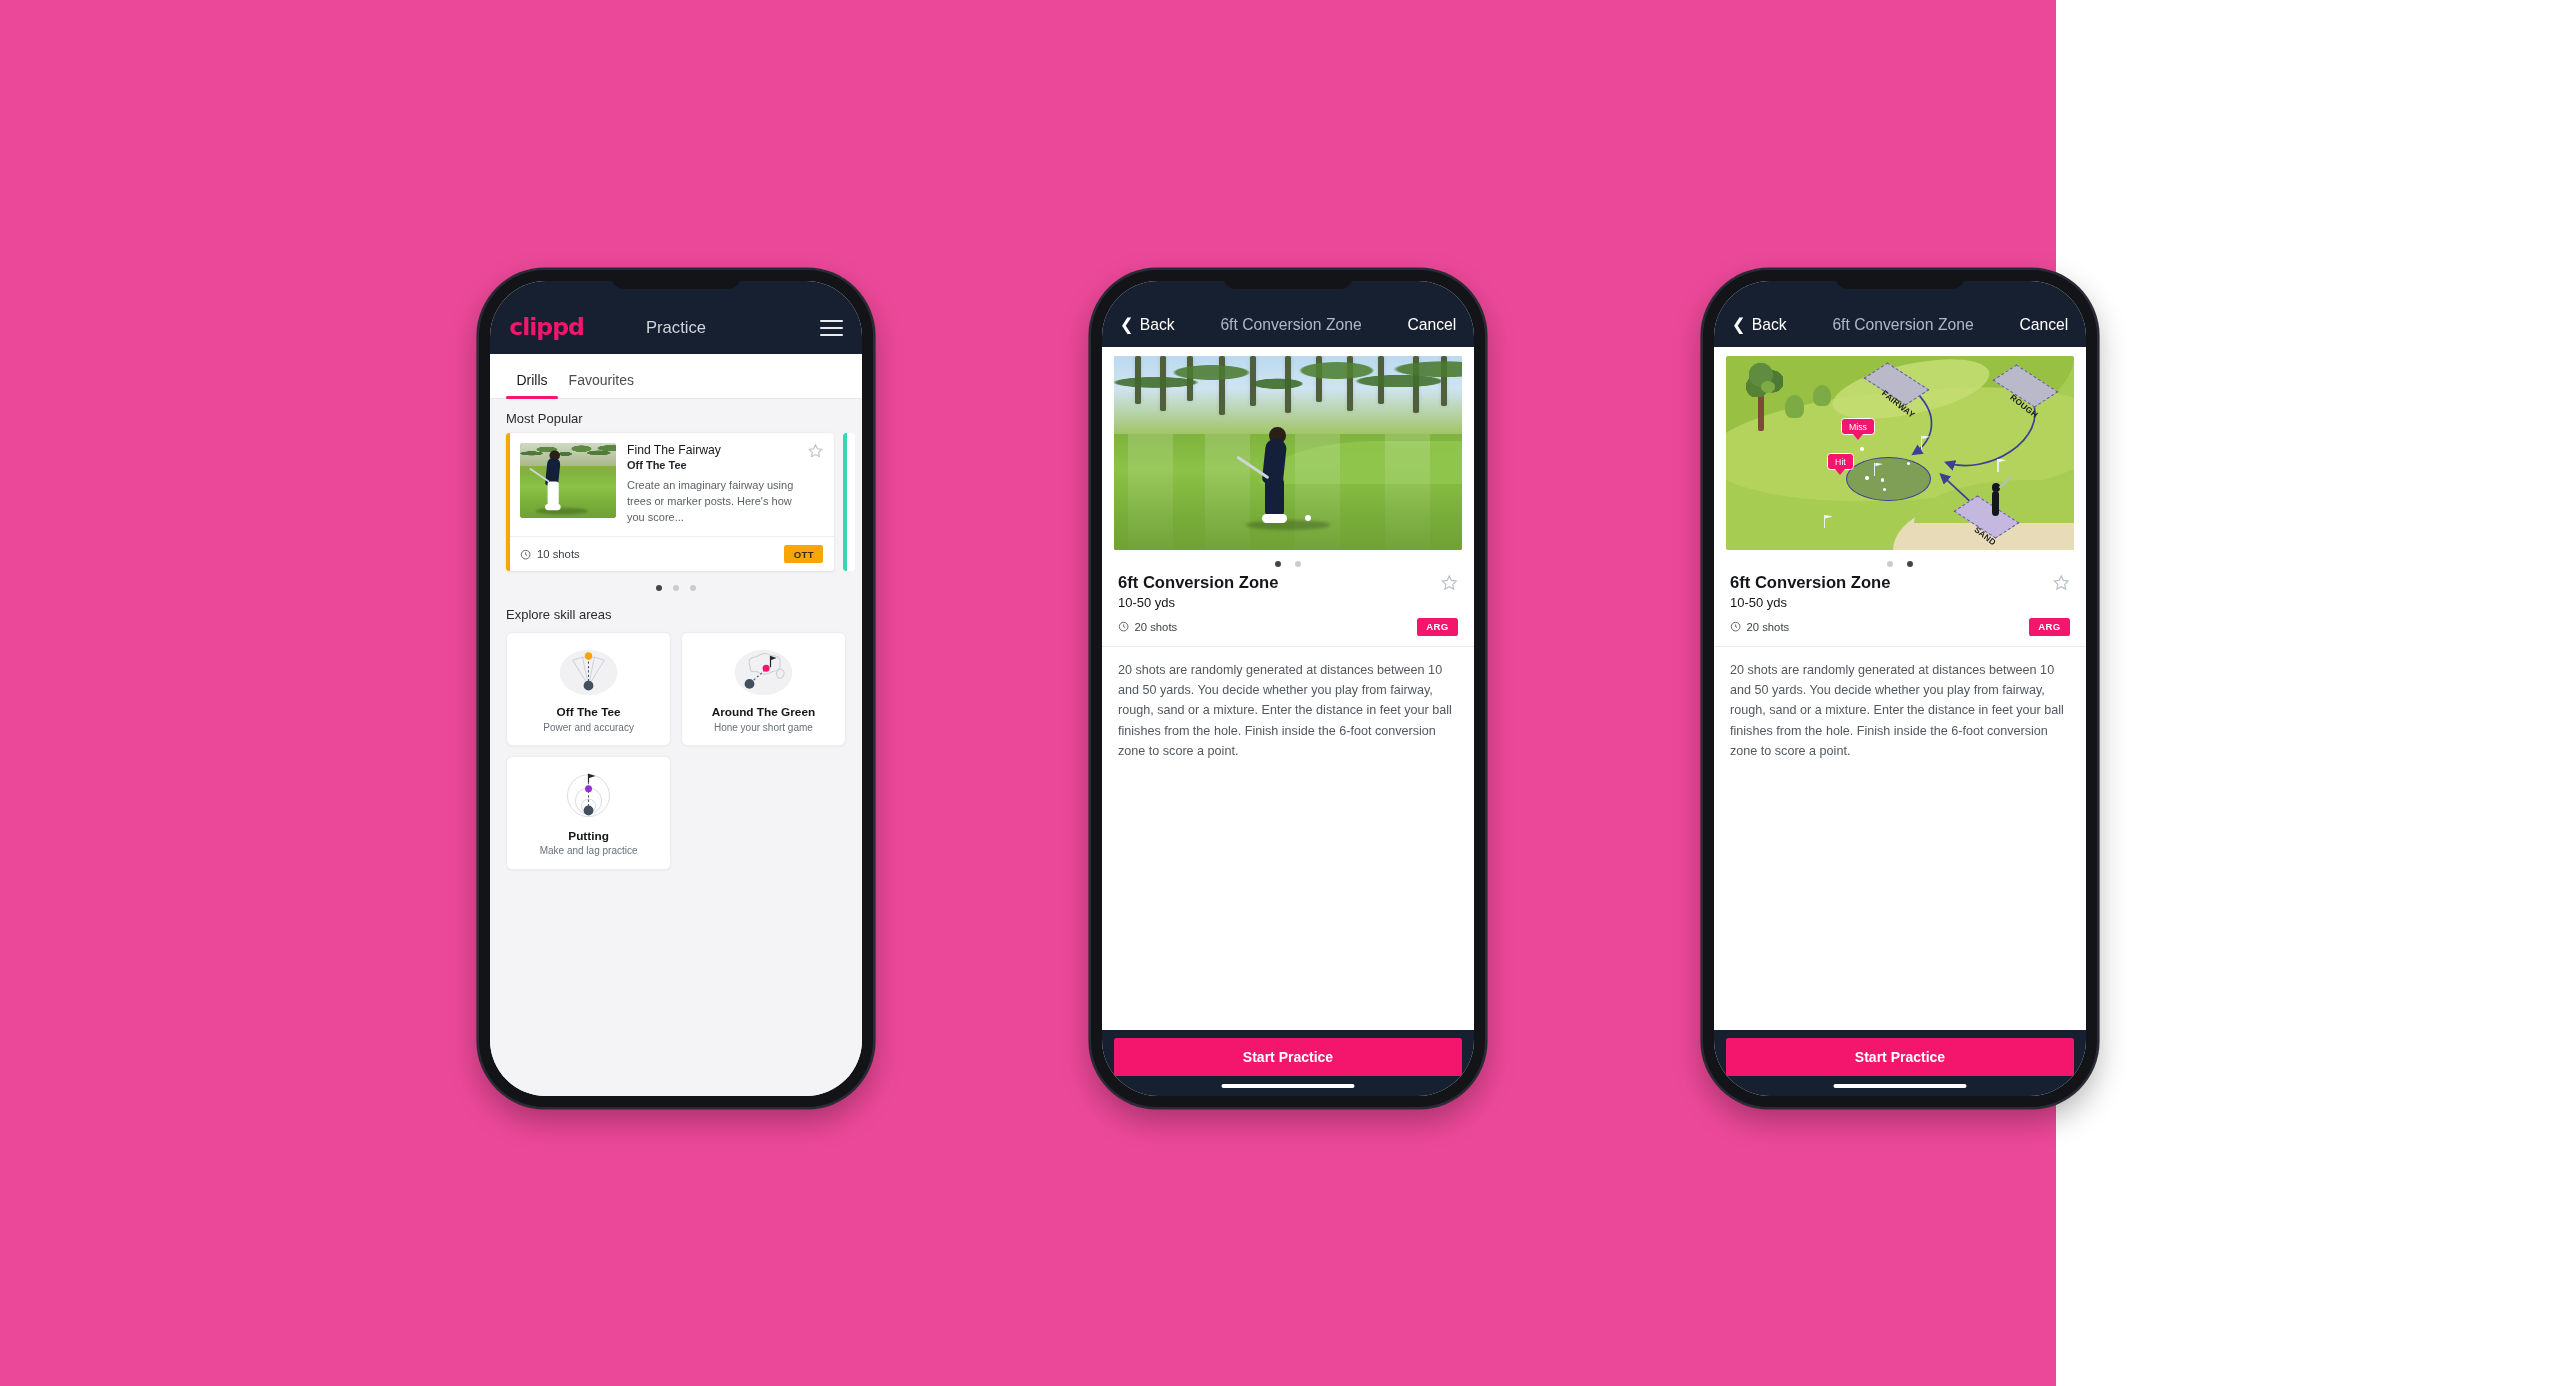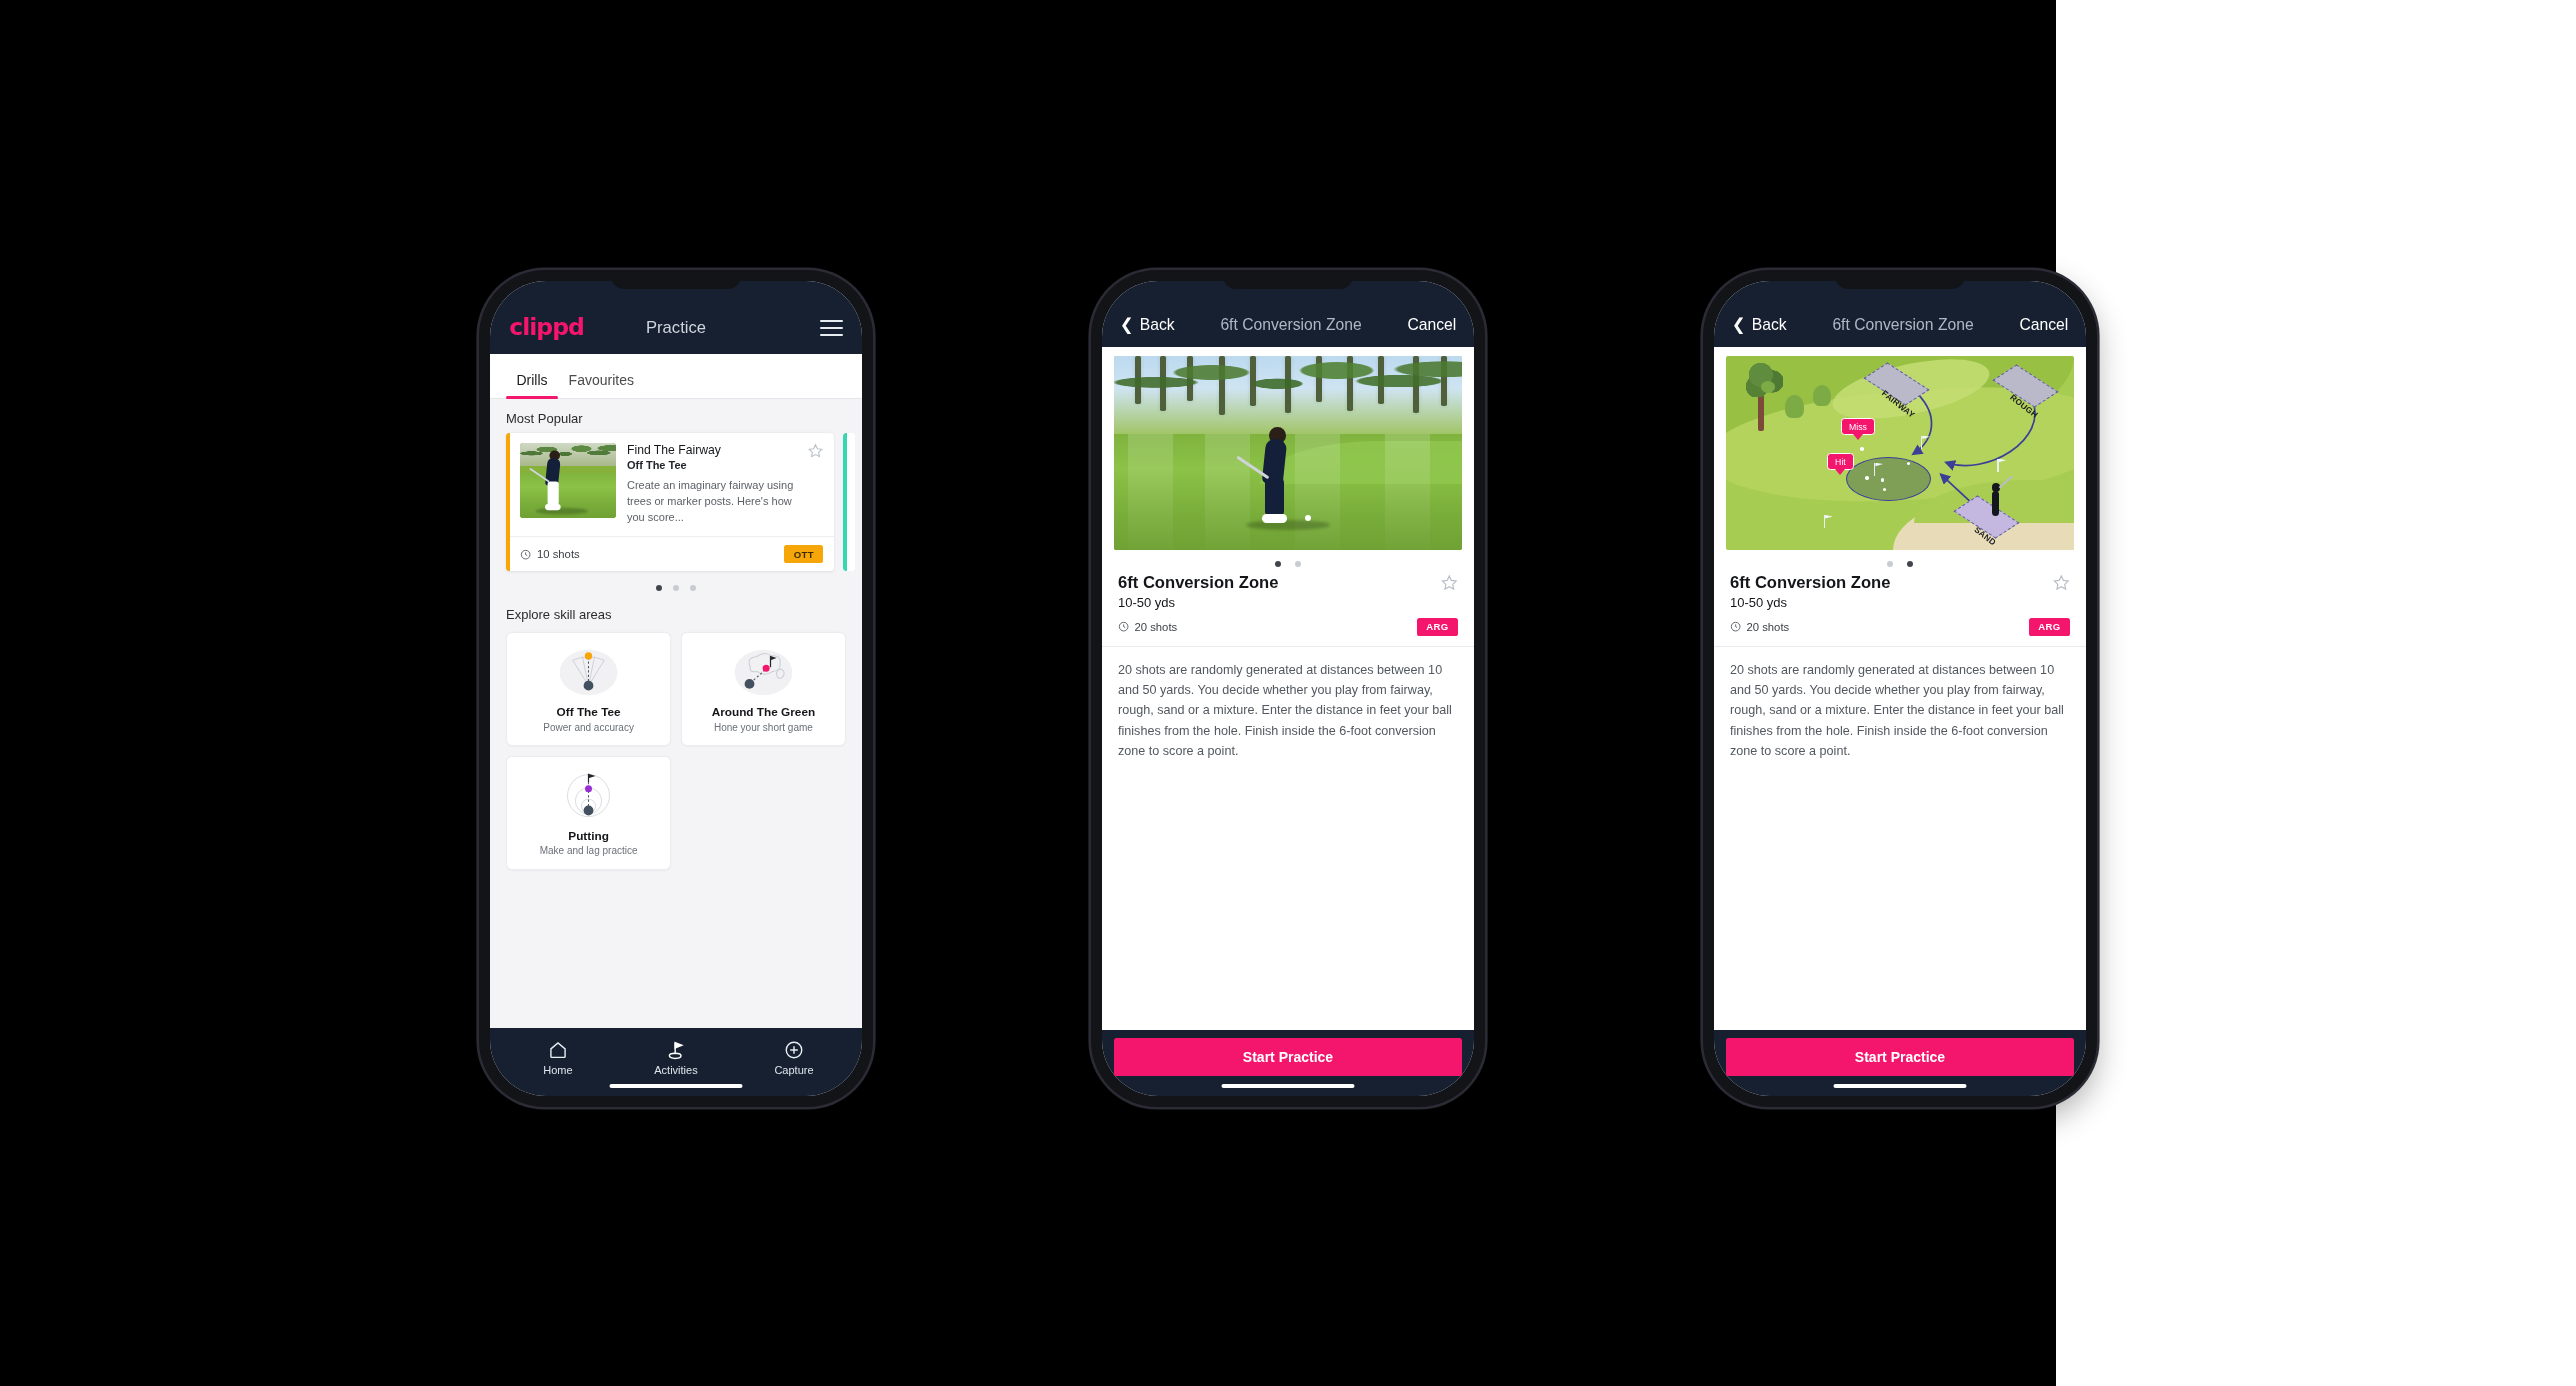--- a/index.html
+++ b/index.html
@@ -2,21 +2,21 @@
 <html style="font-size:14px"><head>
 <meta charset="utf-8">
 <style>
   * { box-sizing: border-box; margin:0; padding:0; }
   html,body{
     width:2576px; height:1387px;
     background:#ffffff;
     font-family:"Liberation Sans", sans-serif;
     overflow:hidden;
   }
-  .stage{ position:relative; width:2056px; height:1387px; background:#000000; }
+  .stage{ position:relative; width:2056px; height:1387px; background:#ec4899; }
 
   
   .phone{
     position:absolute;
     width:394px; height:837px;
     border-radius:66px;
     background:#121418;
     box-shadow:0 0 0 2.6px #2c2b35, 0 12.2px 31px rgba(0,0,0,.30);
     padding:11.3px;
   }
@@ -387,44 +387,20 @@
                 <circle cx="37" cy="44" r="5.6" fill="#42505f"></circle>
               </svg>
             </div>
             <div class="skill-name">Putting</div>
             <div class="skill-desc">Make and lag practice</div>
           </div>
 
         </div>
       </div>
 
-      <div class="tabbar">
-        <div class="tb">
-          <svg viewBox="0 0 24 24" fill="none" stroke="#e9eef4" stroke-width="1.7">
-            <path d="M3.5 10.6 12 3.6l8.5 7v9.2a1 1 0 0 1-1 1H4.5a1 1 0 0 1-1-1z"></path>
-          </svg>
-          <span>Home</span>
-        </div>
-        <div class="tb">
-          <svg viewBox="0 0 24 24" fill="none" stroke="#ffffff" stroke-width="1.7">
-            <path d="M11 17V3.2"></path>
-              <path d="M11 3.2 19 6.4 11 9.6Z" fill="#ffffff"></path>
-            <ellipse cx="11" cy="19" rx="7" ry="3.1"></ellipse>
-          </svg>
-          <span>Activities</span>
-        </div>
-        <div class="tb">
-          <svg viewBox="0 0 24 24" fill="none" stroke="#e9eef4" stroke-width="1.7">
-            <circle cx="12" cy="12" r="9.3"></circle>
-              <path d="M12 7.4v9.2M7.4 12h9.2"></path>
-          </svg>
-          <span>Capture</span>
-        </div>
-        <div class="homebar"></div>
-      </div>
 
     </div>
   </div>
 
   <div class="phone" style="left:1091px; top:270px;">
     <div class="notch"></div>
     <div class="screen">
 
       <div class="navbar">
         <div class="nav-back">

